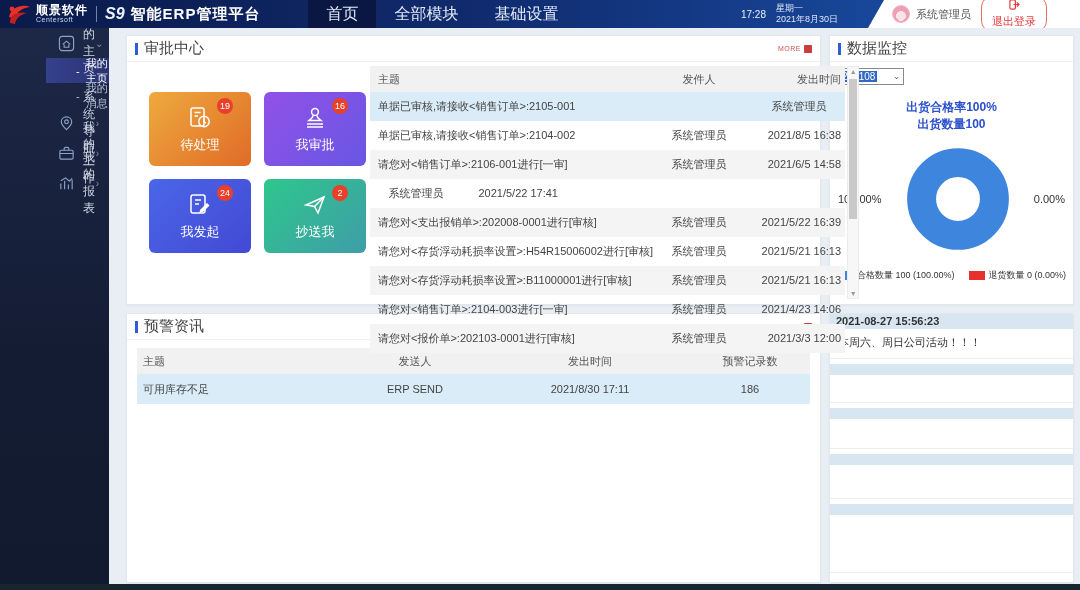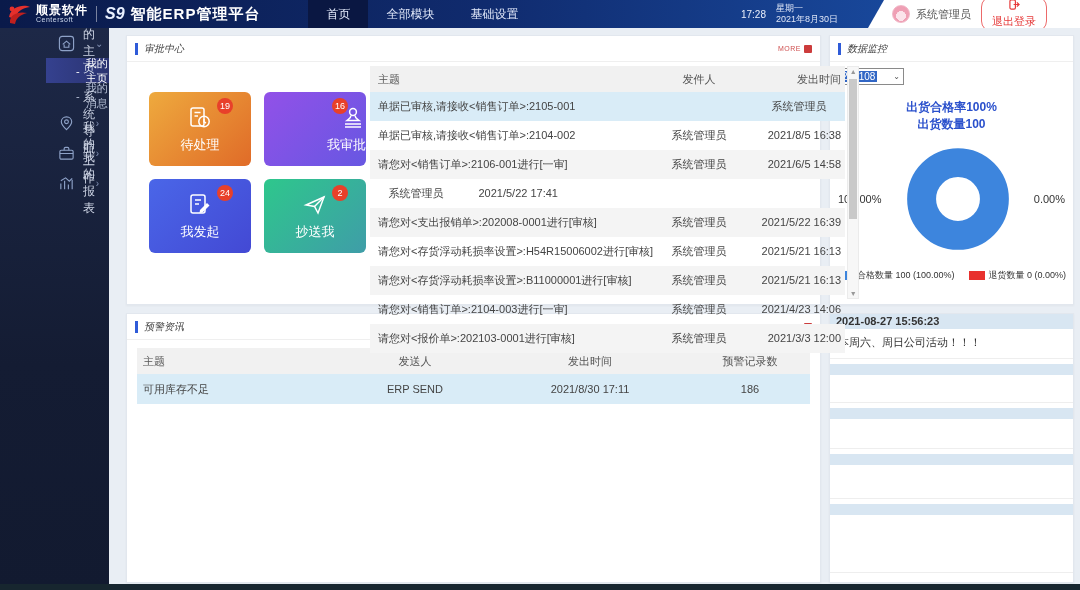--- a/index.html
+++ b/index.html
@@ -11,21 +11,21 @@
     background:linear-gradient(90deg,#0a1a4a 0%,#102b6e 45%,#1c55b0 100%);
     display:flex; align-items:center; color:#fff; z-index:30; }
   .logo-wrap { display:flex; align-items:center; padding-left:6px; }
   .logo-mark { width:26px; height:24px; margin-right:4px; }
   .logo-cn { font-size:12px; font-weight:bold; line-height:11px; letter-spacing:1px; }
   .logo-en { font-size:7px; color:#cdd8ec; letter-spacing:.5px; }
   .logo-sep { width:1px; height:16px; background:rgba(255,255,255,.45); margin:0 8px; }
   .s9 { font-size:16px; font-weight:bold; font-style:italic; color:#eaf1ff; margin-right:6px; }
   .app-title { font-size:15px; font-weight:bold; letter-spacing:1px; }
   .topnav { display:flex; height:28px; margin-left:48px; }
-  .topnav .nav-item { padding:0 18px; line-height:28px; font-size:12px; color:#e3eafb; cursor:pointer; }
+  .topnav .nav-item { padding:0 18px; line-height:28px; font-size:16px; color:#e3eafb; cursor:pointer; }
   .topnav .nav-item.active { background:#0a1742; }
   .top-right { margin-left:auto; display:flex; align-items:center; height:32px; }
   .clock { font-size:10px; color:#e8eefb; margin-right:10px; }
   .datewrap { font-size:9px; line-height:11px; color:#dfe6f7; margin-right:30px; }
   .white-sec { position:relative; height:28px; width:212px; background:#fff;
     clip-path:polygon(16px 0,100% 0,100% 100%,0 100%); display:flex; align-items:center; padding-left:24px; }
   .avatar { width:18px; height:18px; border-radius:50%;
     background:radial-gradient(circle at 50% 62%, #fbe3ea 0 38%, #ef9fb4 39% 100%); border:1px solid #f0b6c6; }
   .username { font-size:11px; color:#555; margin:0 10px 0 6px; }
   .logout-btn { display:flex; align-items:center; gap:4px; border:1px solid #ec6a6a; border-radius:11px;
@@ -45,34 +45,34 @@
   .side-brow .bicon { width:16px; height:14px; margin-right:14px; }
   .sq { position:absolute; width:6px; height:6px; }
 
   
   .main { position:absolute; left:120px; top:28px; right:0; bottom:0; padding:7px 6px; display:flex; gap:8px; }
   .col-left { width:695px; display:flex; flex-direction:column; gap:8px; }
   .col-right { width:245px; display:flex; flex-direction:column; gap:8px; }
   .panel { background:#fff; border:1px solid #e2e7ee; box-shadow:0 1px 2px rgba(0,0,0,.04); }
   .p-head { height:26px; display:flex; align-items:center; padding:0 8px; border-bottom:1px solid #efefef; }
   .p-accent { width:3px; height:12px; background:#2f5bd8; margin-right:6px; }
-  .p-title { font-size:10px; color:#444;font-style:italic; }
+  .p-title { font-size:15px; color:#444; }
   .more { margin-left:auto; display:flex; align-items:center; gap:3px; cursor:pointer; }
   .more .mtxt { font-size:7px; color:#cf5050; letter-spacing:.5px; }
   .more .msq { width:8px; height:8px; background:#cc3c3c; border-radius:1px; }
 
   
   .approval { height:270px; }
   .ap-body { display:flex; height:243px; }
   .tiles { width:258px; padding:30px 0 0 22px; display:grid; grid-template-columns:102px 102px; grid-auto-rows:74px; gap:13px; }
   .tile { position:relative; border-radius:6px; color:#fff; display:flex; flex-direction:column;
     align-items:center; justify-content:center; gap:5px; font-size:13px; cursor:pointer; }
   .tile svg { width:26px; height:26px; }
   .tile-0 { background:linear-gradient(135deg,#eeaa3e,#e06b28); }
-  .tile-1 { background:linear-gradient(135deg,#9251e8,#6757e2);align-items:flex-end; }
+  .tile-1 { background:linear-gradient(135deg,#9251e8,#6757e2); }
   .tile-2 { background:linear-gradient(135deg,#4a66e8,#4349d4); }
   .tile-3 { background:linear-gradient(135deg,#2ec78c,#3f9da8); }
   .badge { position:absolute; top:6px; right:18px; min-width:16px; height:16px; border-radius:8px;
     background:#e8402a; color:#fff; font-size:9px; line-height:16px; text-align:center; padding:0 3px; }
   .msg-table { flex:1; position:relative; margin:4px 14px 0 4px; font-size:11px; color:#444; }
   .mt-head { display:flex; height:26px; line-height:26px; background:#f1f1f1; color:#555; }
   .mt-row { display:flex; height:29px; line-height:29px; }
   .mt-row:nth-child(even) { background:#f4f4f4; }
   .mt-row.hl { background:#d9ecf7; }
   .c-sub { flex:1; padding-left:8px; white-space:nowrap; overflow:hidden; }

